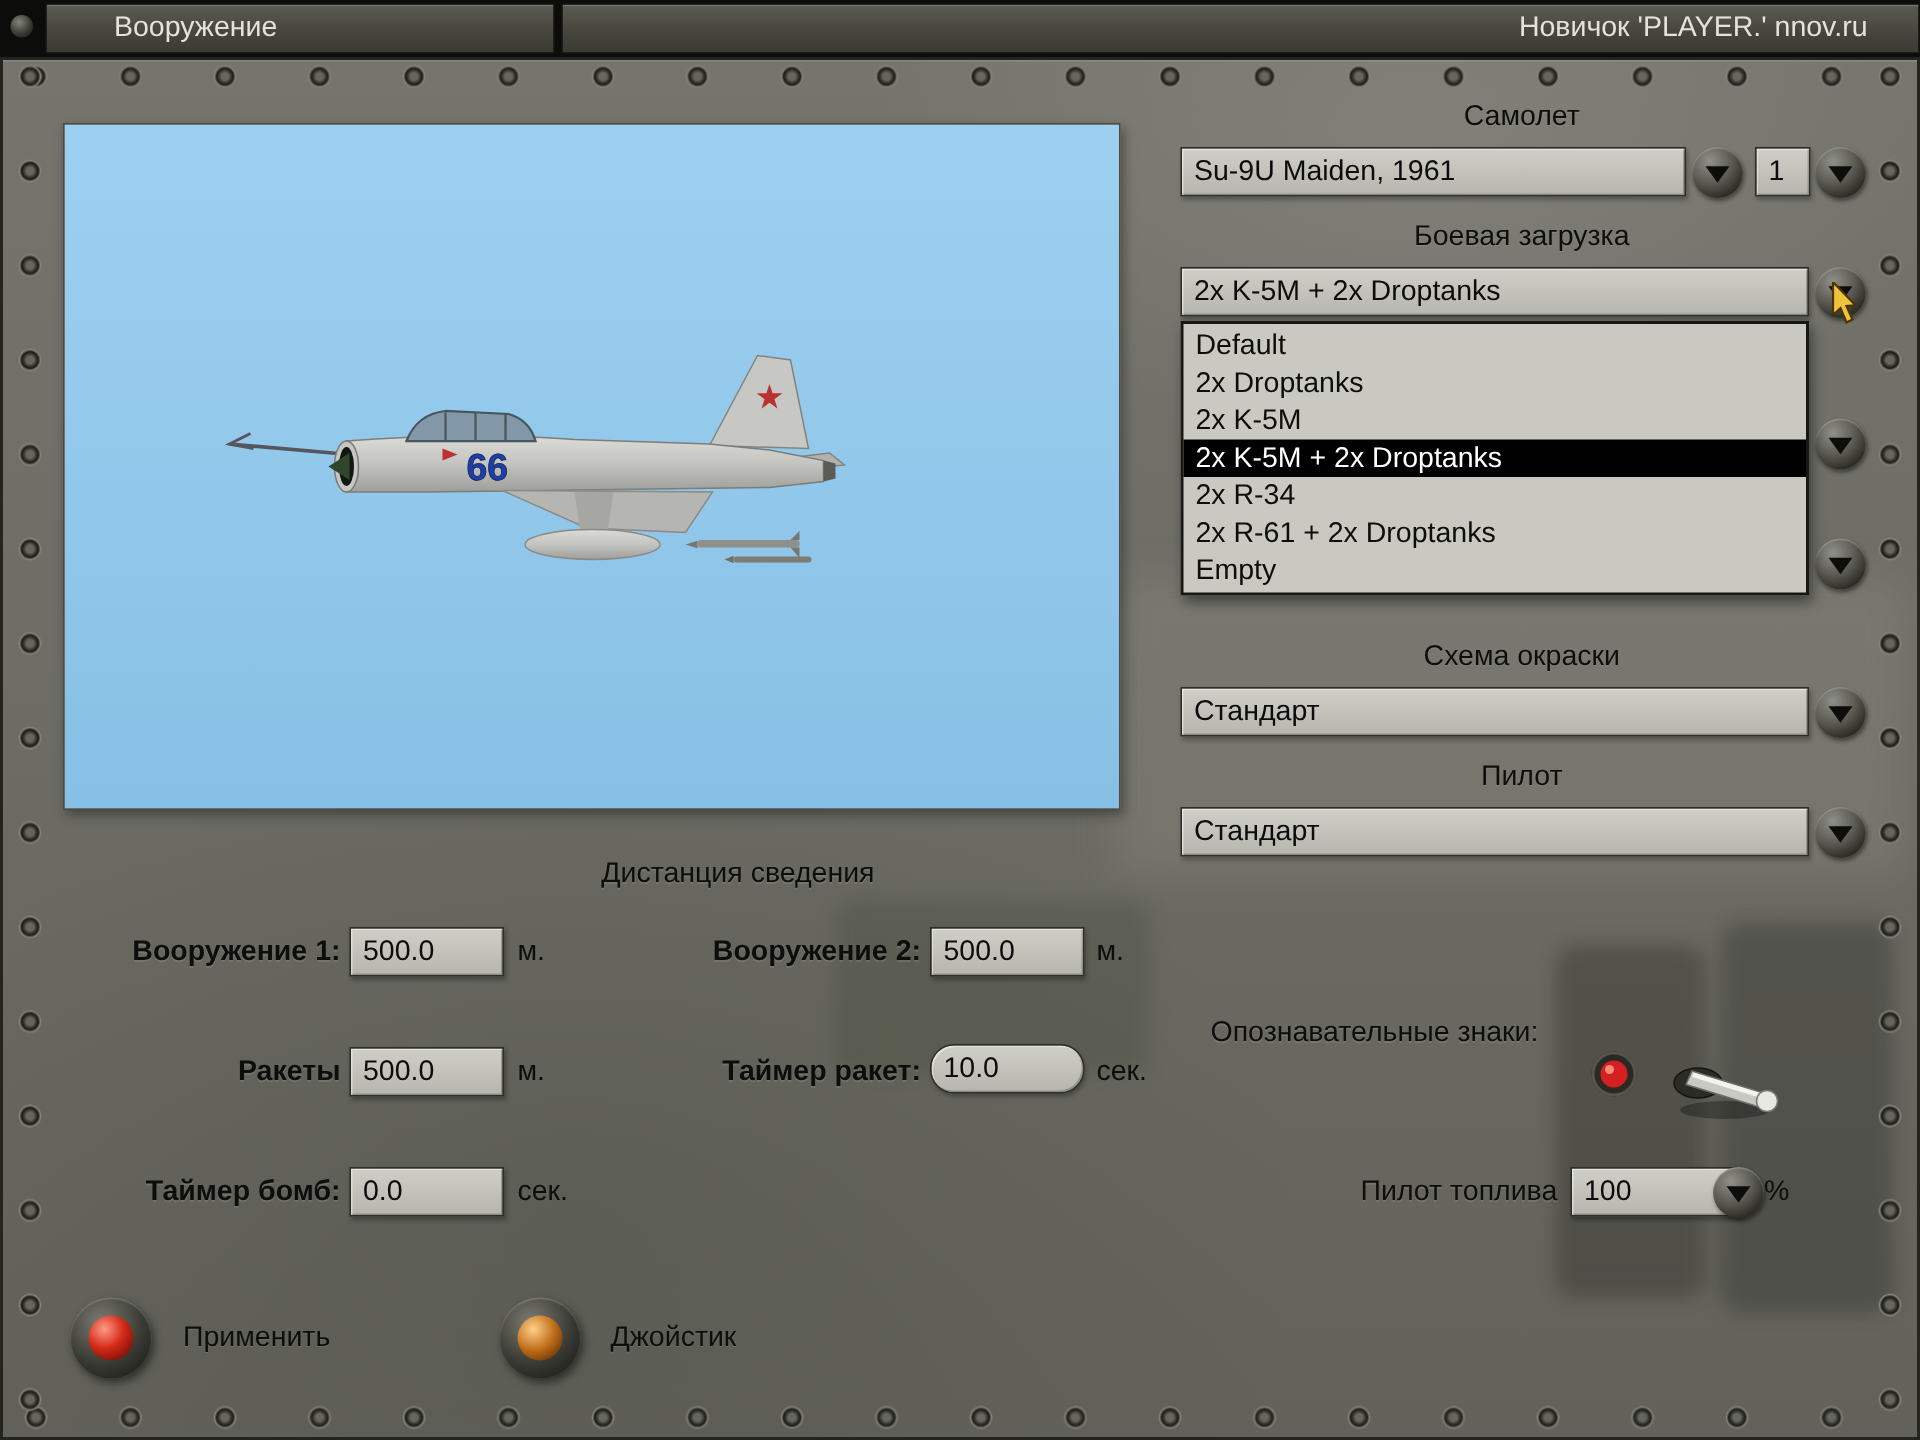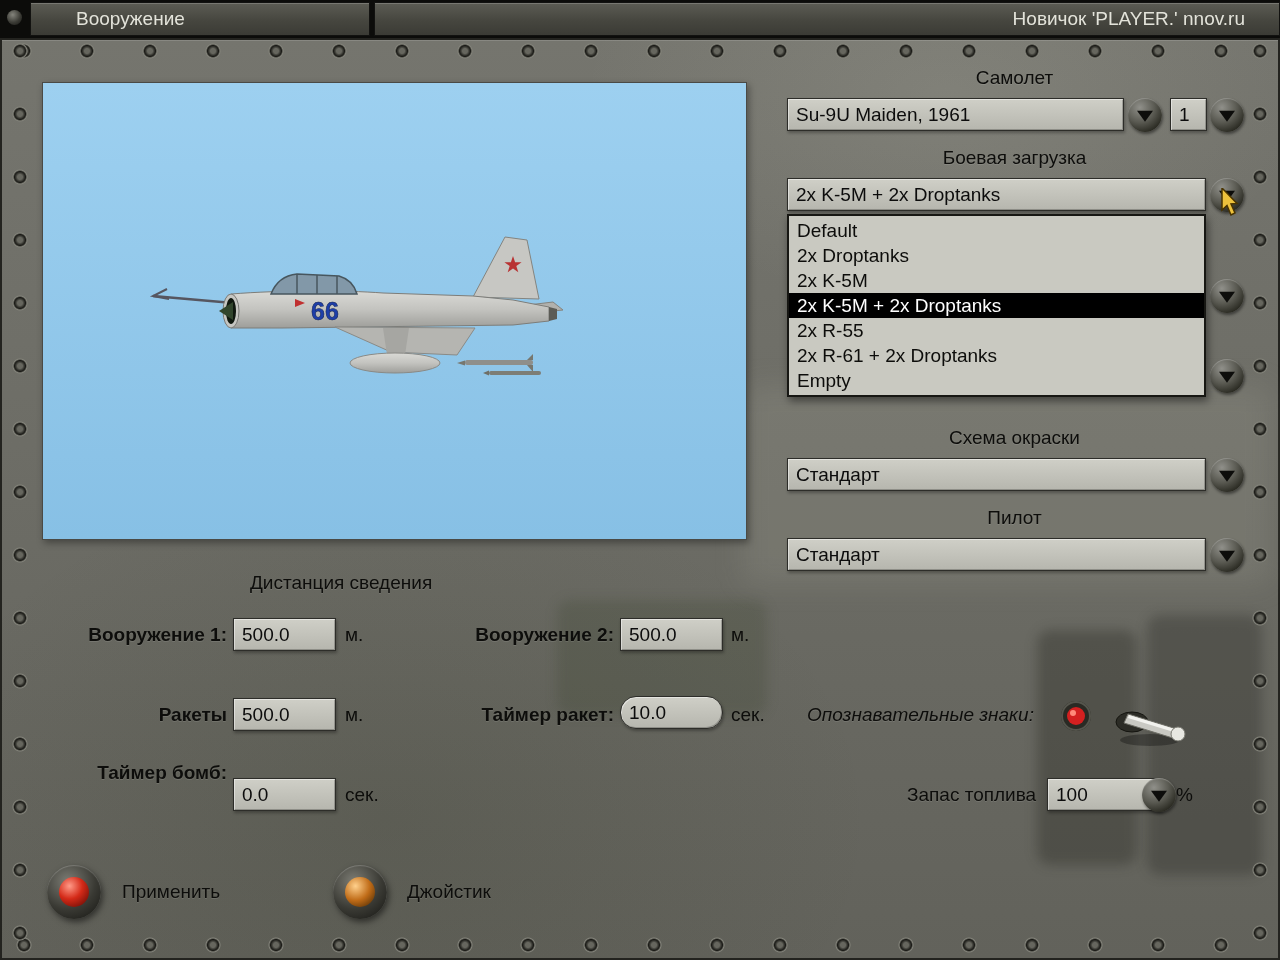--- a/index.html
+++ b/index.html
@@ -180,73 +180,73 @@
 
     <div class="lbl sec-lbl" style="top:106px;">Боевая загрузка</div>
     <div class="combo" style="left:785px; top:138px; width:419px;">2x K-5M + 2x Droptanks</div>
     <div class="spin" style="left:1208px; top:138px;"></div>
 
     <div class="list">
       <div class="list-item">Default</div>
       <div class="list-item">2x Droptanks</div>
       <div class="list-item">2x K-5M</div>
       <div class="list-item selected">2x K-5M + 2x Droptanks</div>
-      <div class="list-item">2x R-55</div>
+      <div class="list-item">2x R-34</div>
       <div class="list-item">2x R-61 + 2x Droptanks</div>
       <div class="list-item">Empty</div>
     </div>
     <div class="spin" style="left:1208px; top:239px;"></div>
     <div class="spin" style="left:1208px; top:319px;"></div>
 
     <div class="lbl sec-lbl" style="top:386px;">Схема окраски</div>
     <div class="combo" style="left:785px; top:418px; width:419px;">Стандарт</div>
     <div class="spin" style="left:1208px; top:418px;"></div>
 
     <div class="lbl sec-lbl" style="top:466px;">Пилот</div>
     <div class="combo" style="left:785px; top:498px; width:419px;">Стандарт</div>
     <div class="spin" style="left:1208px; top:498px;"></div>
 
-    <div class="lbl" style="left:248px; top:532px; width:345px; text-align:left;">Дистанция сведения</div>
+    <div class="lbl" style="left:236px; top:532px; width:345px; text-align:right;">Дистанция сведения</div>
 
     <div class="lbl row-lbl r-align" style="left:40px; top:578px; width:185px;">Вооружение 1:</div>
     <input class="field" style="left: 231px; top: 578px; width: 103px;" value="500.0">
     <div class="unit" style="left:343px; top:578px;">м.</div>
 
     <div class="lbl row-lbl r-align" style="left:420px; top:578px; width:192px;">Вооружение 2:</div>
     <input class="field" style="left: 618px; top: 578px; width: 103px;" value="500.0">
     <div class="unit" style="left:729px; top:578px;">м.</div>
 
     <div class="lbl row-lbl r-align" style="left:40px; top:658px; width:185px;">Ракеты</div>
     <input class="field" style="left: 231px; top: 658px; width: 103px;" value="500.0">
     <div class="unit" style="left:343px; top:658px;">м.</div>
 
     <div class="lbl row-lbl r-align" style="left:420px; top:658px; width:192px;">Таймер ракет:</div>
     <input class="field" style="left: 618px; top: 656px; width: 103px; border-radius: 16px;" value="10.0">
     <div class="unit" style="left:729px; top:658px;">сек.</div>
 
-    <div class="lbl row-lbl" style="left:805px; top:658px;font-style:italic;">Опознавательные знаки:</div>
+    <div class="lbl row-lbl" style="left:805px; top:632px;">Опознавательные знаки:</div>
     <div class="toggle">
       <svg viewBox="0 0 140 62" width="140" height="62">
         <ellipse cx="98" cy="50" rx="30" ry="6" fill="rgba(0,0,0,0.30)"></ellipse>
         <circle cx="24" cy="26" r="15" fill="#2a2a24"></circle>
         <circle cx="24" cy="26" r="14" fill="none" stroke="#55554d" stroke-width="2"></circle>
         <circle cx="24" cy="26" r="9" fill="#d42020"></circle>
         <circle cx="21" cy="23" r="3" fill="#ff8a7a"></circle>
         <ellipse cx="80" cy="32" rx="16" ry="10" fill="#2c2c26" stroke="#151510" stroke-width="1"></ellipse>
         <path d="M76,24 L128,40 L124,49 L72,33 Z" fill="#c9c9c3" stroke="#6e6e66" stroke-width="1"></path>
         <path d="M77,25 L126,40 L125,43 L76,28 Z" fill="#f2f2ee"></path>
         <circle cx="126" cy="44" r="7" fill="#e8e8e2" stroke="#7a7a72" stroke-width="1"></circle>
       </svg>
     </div>
 
-    <div class="lbl row-lbl r-align" style="left:40px; top:716px; width:185px;">Таймер бомб:</div>
+    <div class="lbl row-lbl r-align" style="left:40px; top:738px; width:185px;">Таймер бомб:</div>
     <input class="field" style="left: 231px; top: 738px; width: 103px;" value="0.0">
     <div class="unit" style="left:343px; top:738px;">сек.</div>
 
-    <div class="lbl row-lbl" style="left:905px; top:738px;">Запас топлива</div>
+    <div class="lbl row-lbl" style="left:905px; top:738px;">Пилот топлива</div>
     <input class="field" style="left: 1045px; top: 738px; width: 115px;" value="100">
     <div class="spin" style="left:1140px; top:738px;"></div>
     <div class="unit" style="left:1174px; top:738px;">%</div>
 
     <div class="pushbtn" style="left:45px; top:825px;">
       <div class="cap cap-red"></div>
     </div>
     <div class="lbl" style="left:120px; top:838px; height:28px; line-height:28px;">Применить</div>
 
     <div class="pushbtn" style="left:331px; top:825px;">

